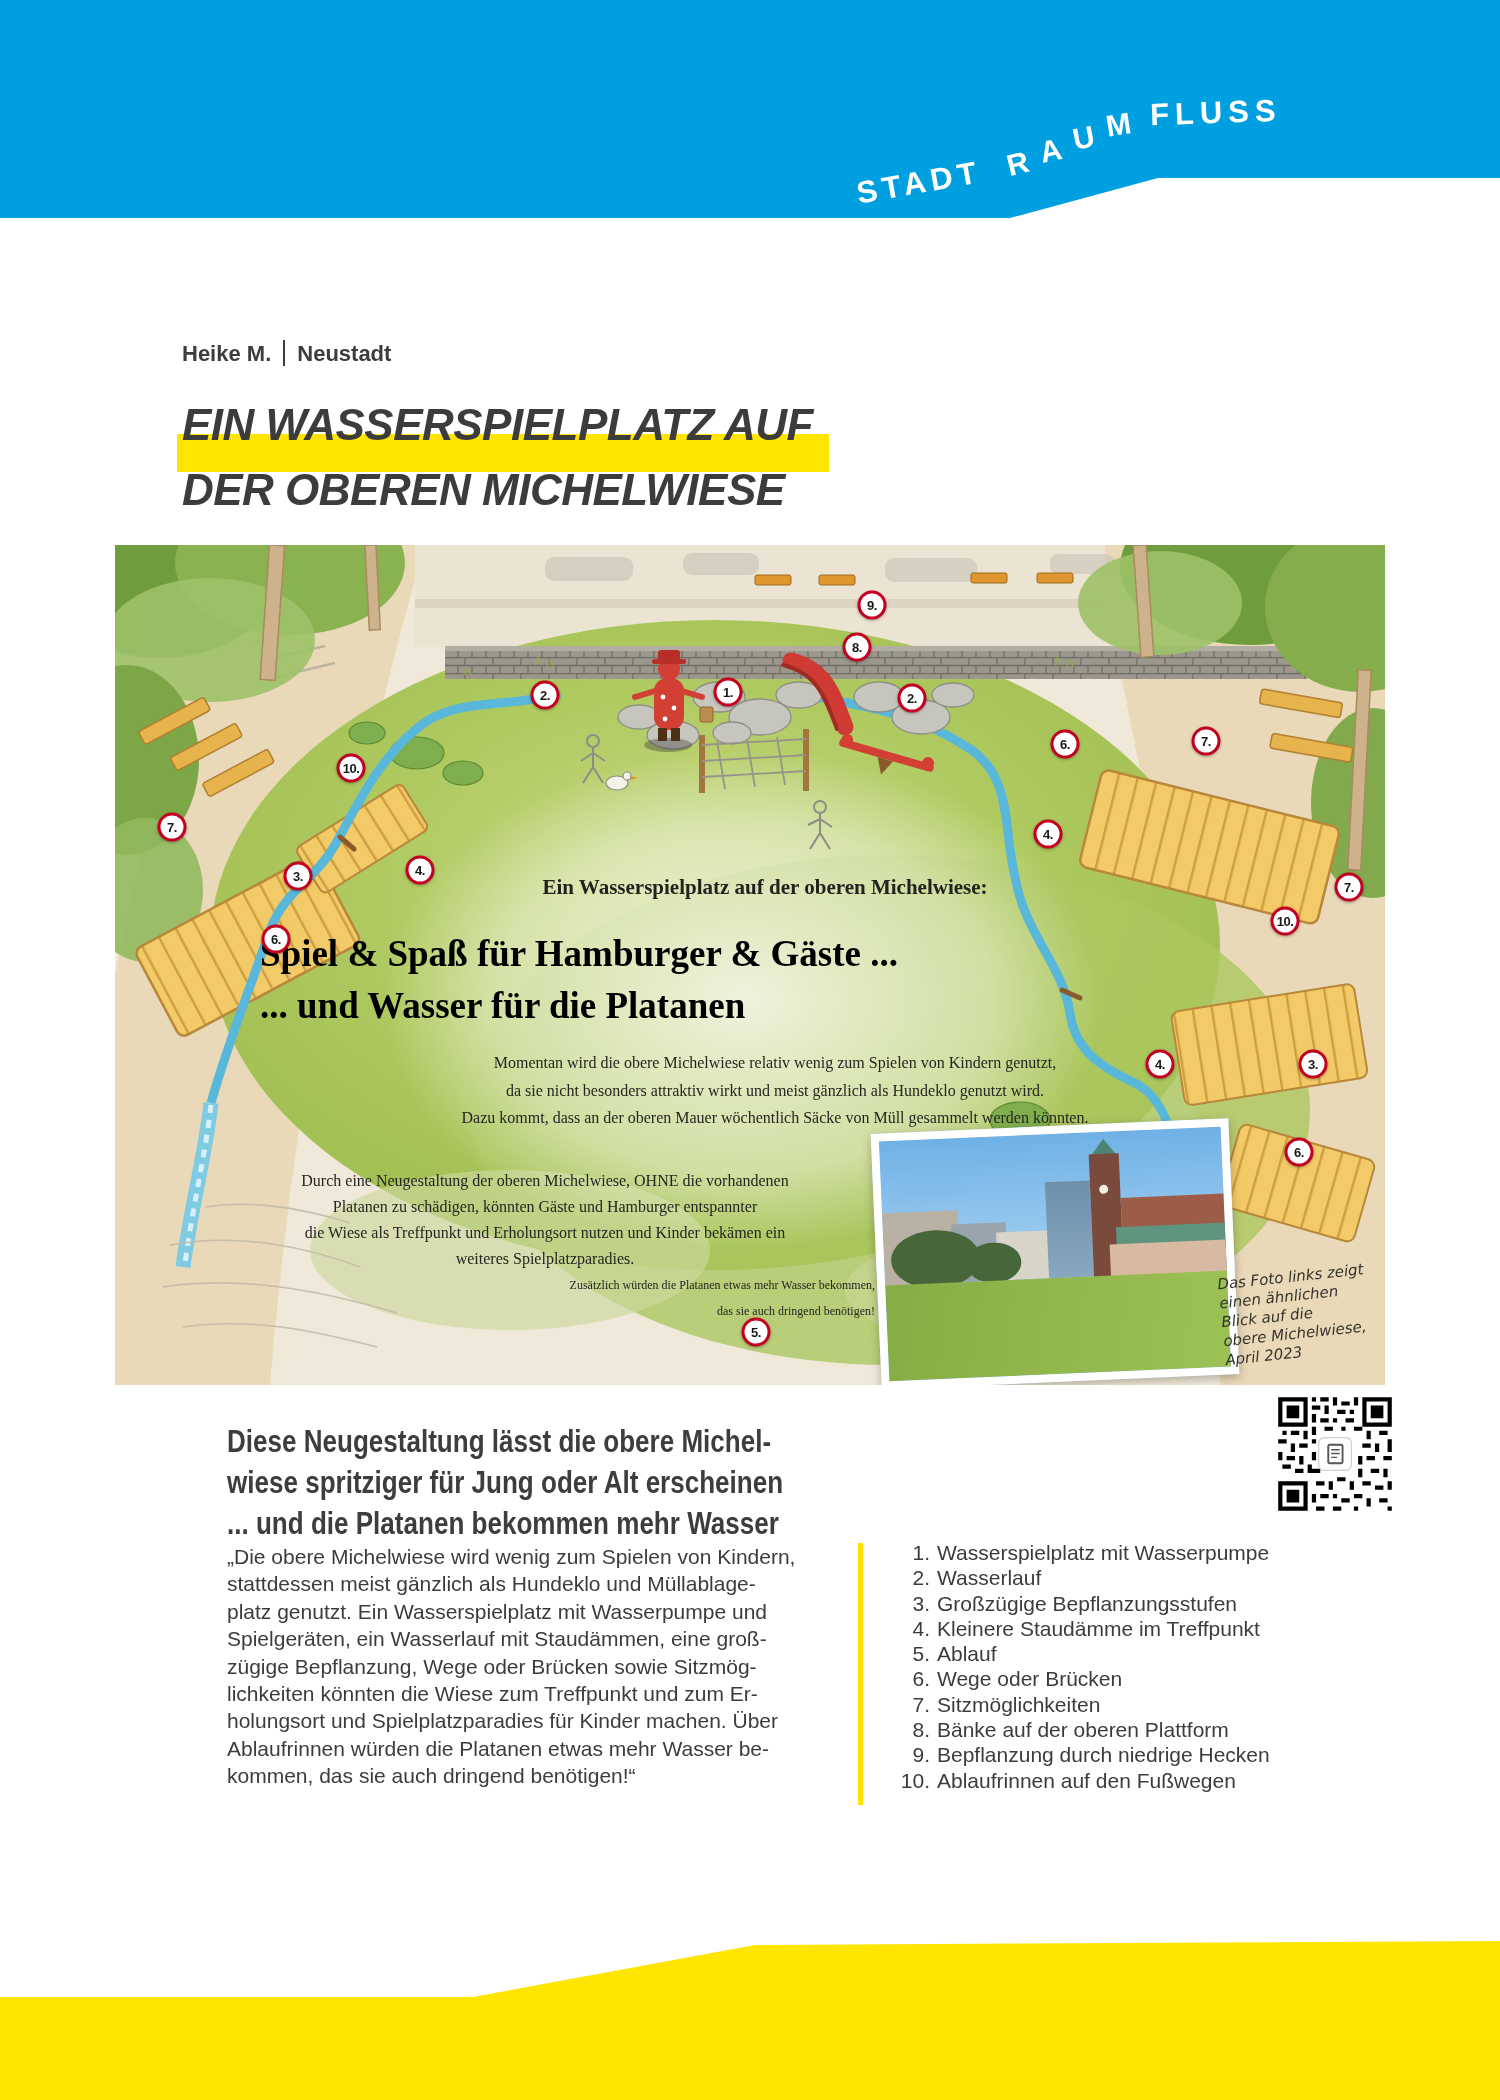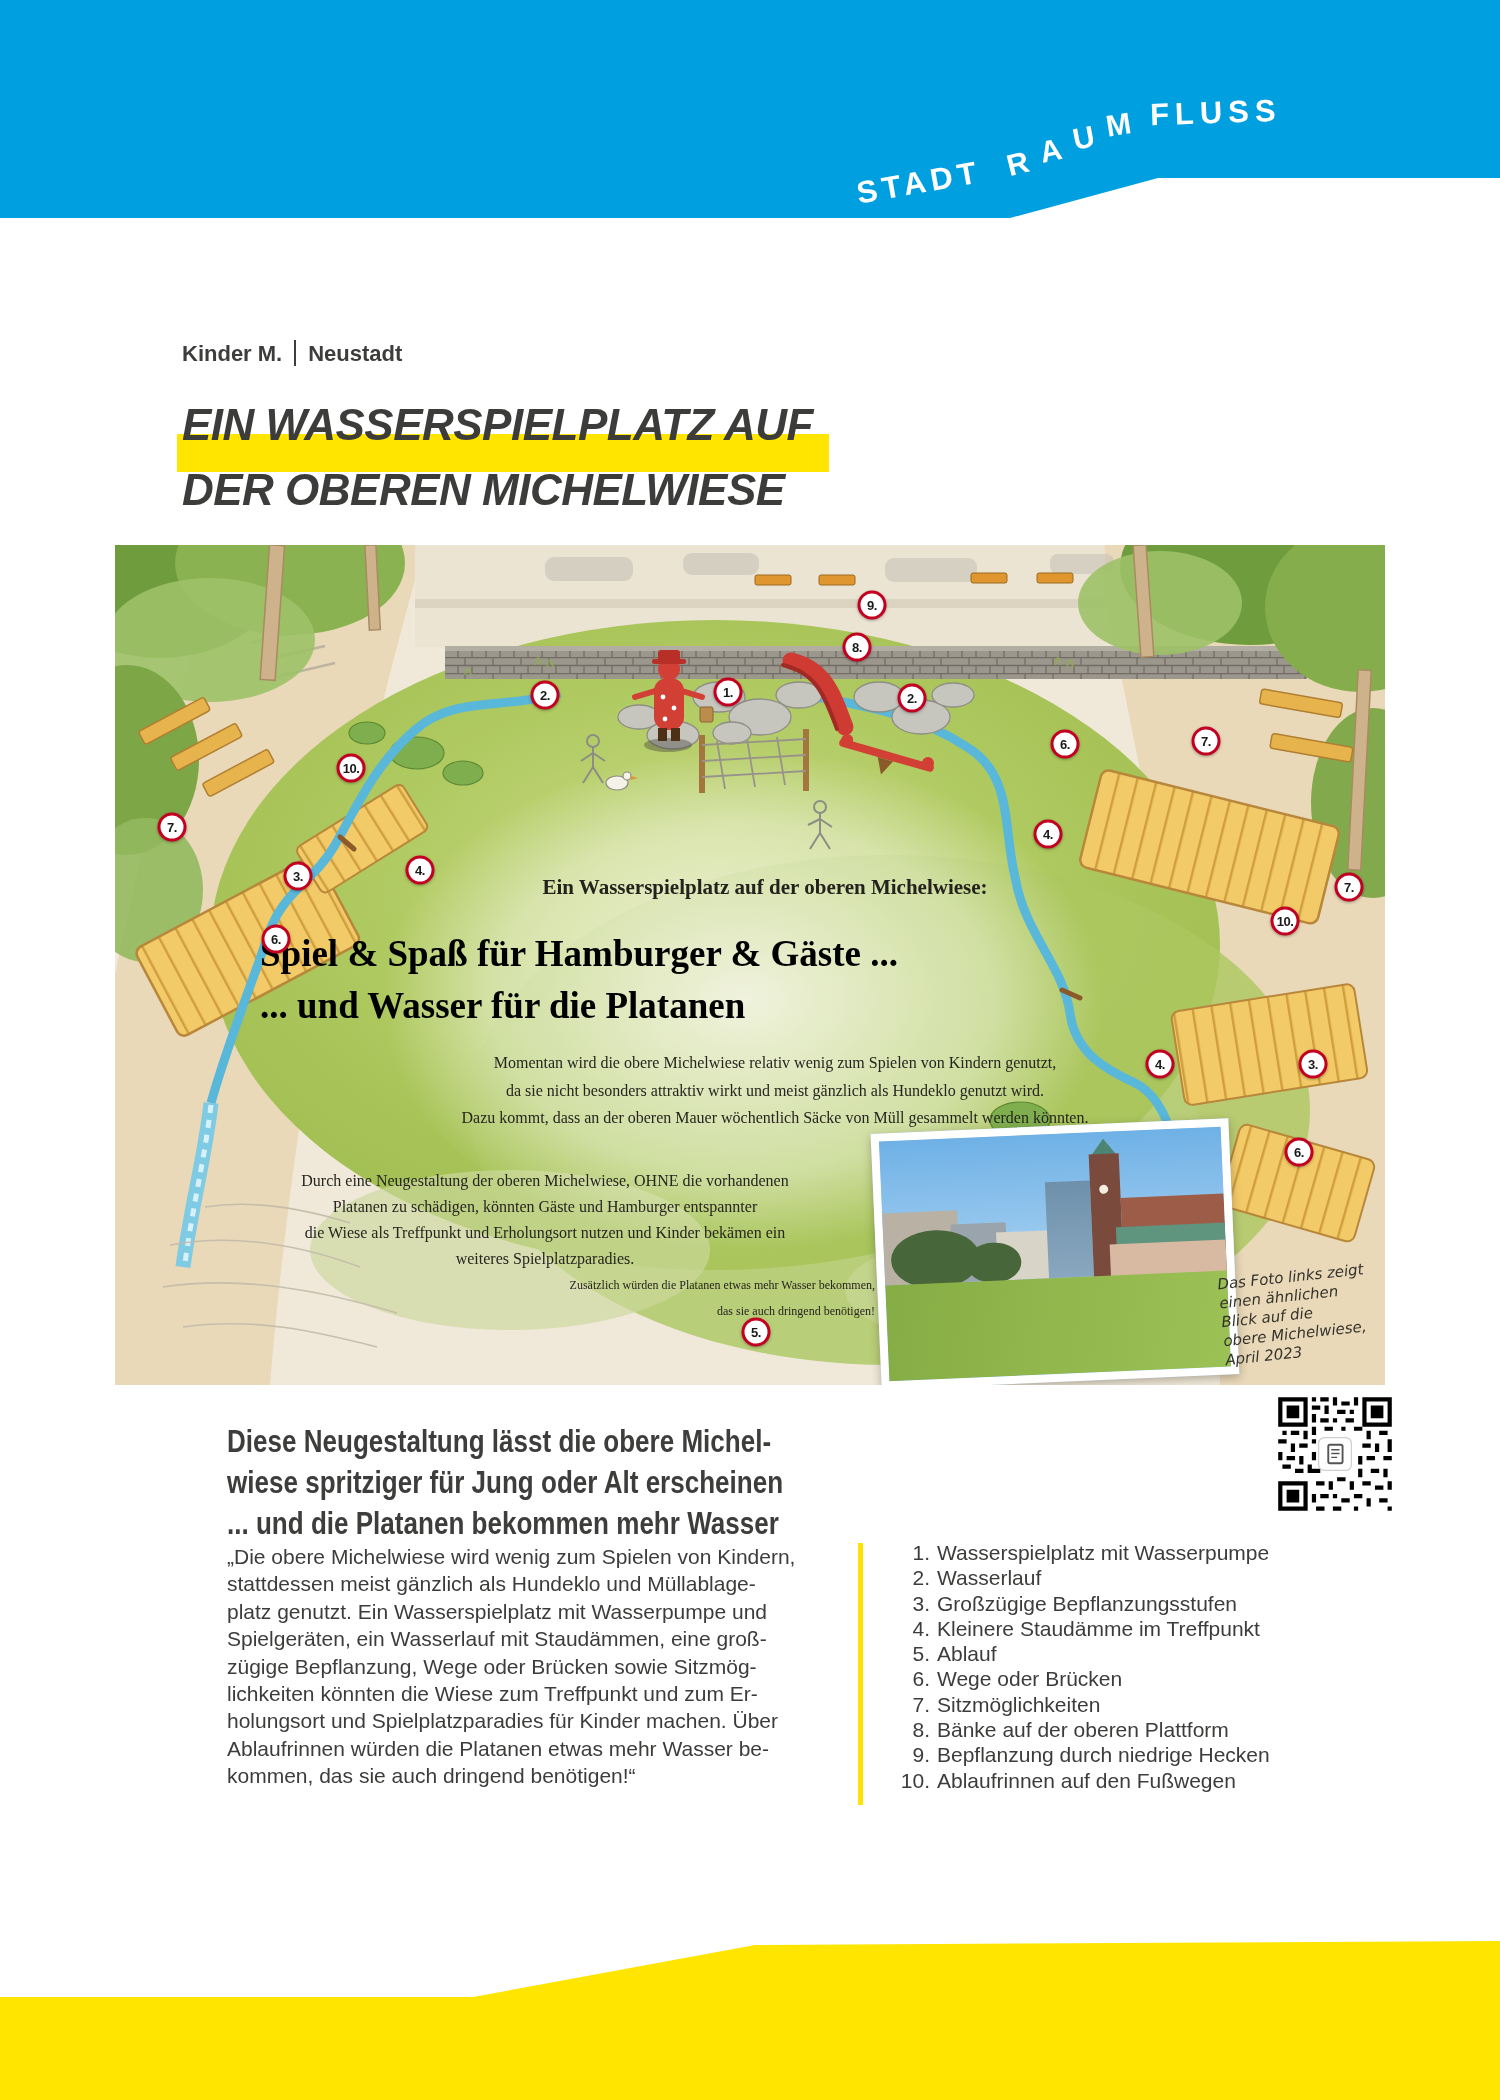--- a/index.html
+++ b/index.html
@@ -95,21 +95,21 @@
 <div class="banner">
   <span class="b-stadt">STADT</span>
   <span class="b-r">R</span>
   <span class="b-a">A</span>
   <span class="b-u">U</span>
   <span class="b-m">M</span>
   <span class="b-fluss">FLUSS</span>
 </div>
 
 <div class="author">
-  <span>Kinder M.</span><span class="divider"></span><span>Neustadt</span>
+  <span>Heike M.</span><span class="divider"></span><span>Neustadt</span>
 </div>
 
 <h1 class="title">
   <span class="hl-bar"></span>
   <span class="line">EIN WASSERSPIELPLATZ AUF</span>
   <span class="line">DER OBEREN MICHELWIESE</span>
 </h1>
 
 <div class="ill">
   <svg class="art" width="1270" height="840" viewBox="0 0 1270 840">

